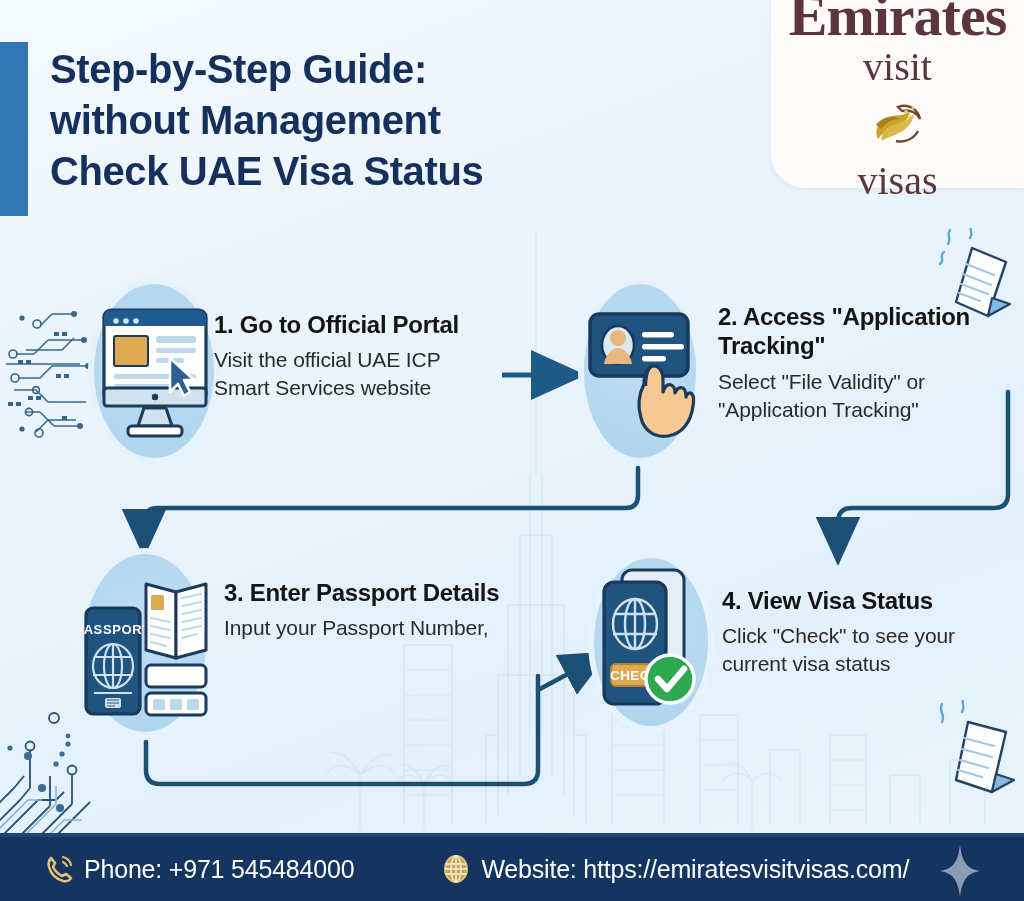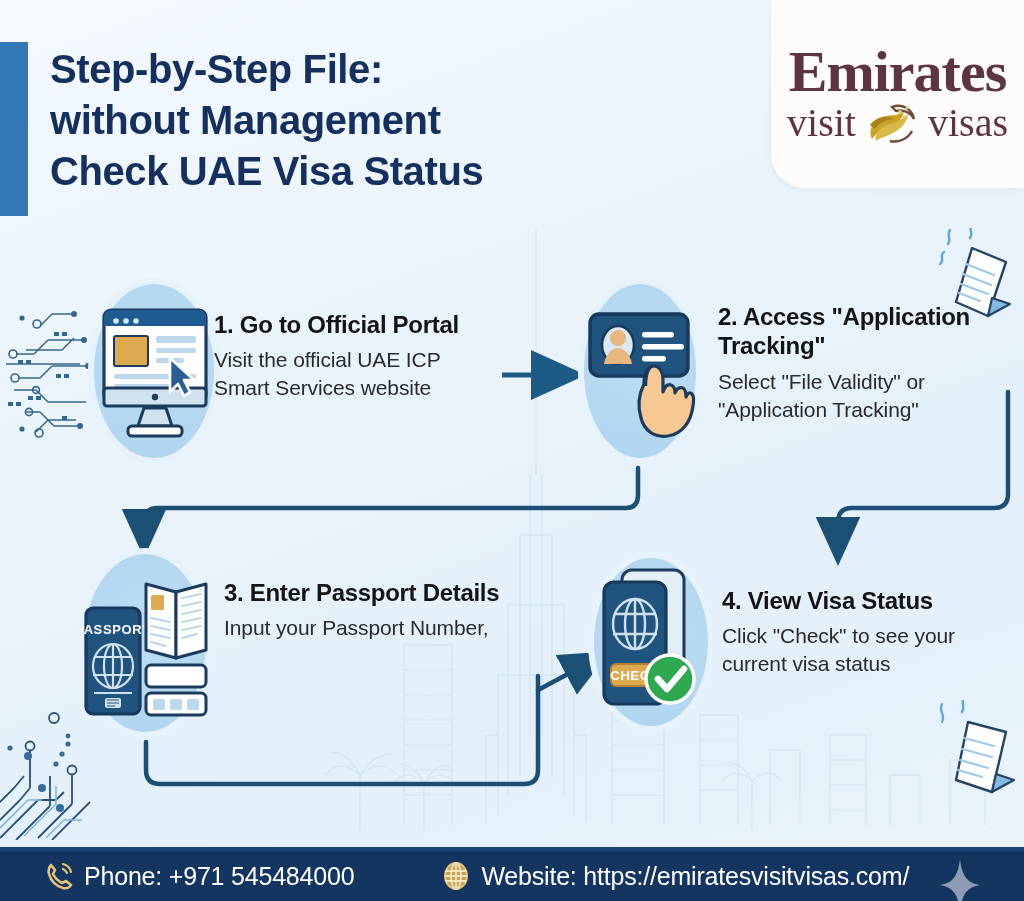--- a/index.html
+++ b/index.html
@@ -32,21 +32,21 @@
            font-size: 40px; font-weight: 700; line-height: 1.28;
            color: #15305c; letter-spacing: -0.4px; }
   .title span { display: block; }
   .logo-card { position: absolute; right: 0; top: 0; width: 253px; height: 188px;
                background: #fdfcfb; border-bottom-left-radius: 34px;
                box-shadow: 0 1px 6px rgba(30,60,90,.07);
                display: flex; flex-direction: column;
                align-items: center; justify-content: center; }
   .logo-top { font-family: "Liberation Serif", serif; font-size: 58px; font-weight: 700;
               color: #5d3540; letter-spacing: -1px; line-height: 1; }
-  .logo-bottom { display: flex; align-items: flex-start; gap: 10px; margin-top: 2px; }
+  .logo-bottom { display: flex; align-items: center; gap: 16px; margin-top: 2px; flex-direction: column; }
   .logo-bottom span { font-family: "Liberation Serif", serif; font-size: 40px;
                       color: #5d3540; line-height: 1; }
   .falcon { width: 52px; height: 42px; }
 
   
   .wires { position: absolute; left: 0; top: 0; width: 1024px; height: 901px;
            pointer-events: none; }
 
   
   .step { position: absolute; }
@@ -68,21 +68,21 @@
                 line-height: 1.22; letter-spacing: -0.3px; }
   .step-desc  { font-size: 21px; font-weight: 400; color: #2a2a2a;
                 line-height: 1.34; margin-top: 7px; letter-spacing: -0.1px; }
 
   .s1-text { left: 214px; top: 310px; width: 290px; }
   .s2-text { left: 718px; top: 302px; width: 300px; }
   .s3-text { left: 224px; top: 578px; width: 320px; }
   .s4-text { left: 722px; top: 586px; width: 285px; }
 
   
-  .footer { position: absolute; left: 0; bottom: 0; width: 1024px; height: 50px;
+  .footer { position: absolute; left: 0; bottom: 0; width: 1024px; height: 64px;
             background: #133560; display: flex; align-items: center; }
   .footer-top-rule { position: absolute; left: 0; top: -4px; width: 1024px; height: 4px;
                      background: #1d4577; }
   .fitem { display: flex; align-items: center; gap: 11px; color: #ffffff;
            font-size: 25px; letter-spacing: -0.2px; }
   .fphone { margin-left: 46px; }
   .fweb   { margin-left: 88px; }
   .fstar  { position: absolute; right: 44px; top: 8px; width: 40px; height: 52px; }
 </style>
 </head>
@@ -225,21 +225,21 @@
     <g stroke="#9dc7e6" stroke-width="2.2" stroke-linecap="round">
       <path d="M36 38 L66 46"></path>
         <path d="M34 49 L64 57"></path>
       <path d="M32 60 L60 68"></path>
         <path d="M30 70 L54 77"></path>
     </g>
   </svg>
 
   <div class="accent-bar"></div>
   <h1 class="title">
-    <span>Step-by-Step File:</span>
+    <span>Step-by-Step Guide:</span>
     <span>without Management</span>
     <span>Check UAE Visa Status</span>
   </h1>
 
   <div class="logo-card">
     <div class="logo-top">Emirates</div>
     <div class="logo-bottom">
       <span>visit</span>
       <svg class="falcon" viewBox="0 0 52 42">
         <path d="M6 36 C2 28 6 18 16 14 C24 11 32 14 38 8 C36 18 30 22 22 25 C16 27 10 30 6 36 Z" fill="#c9a227"></path>

